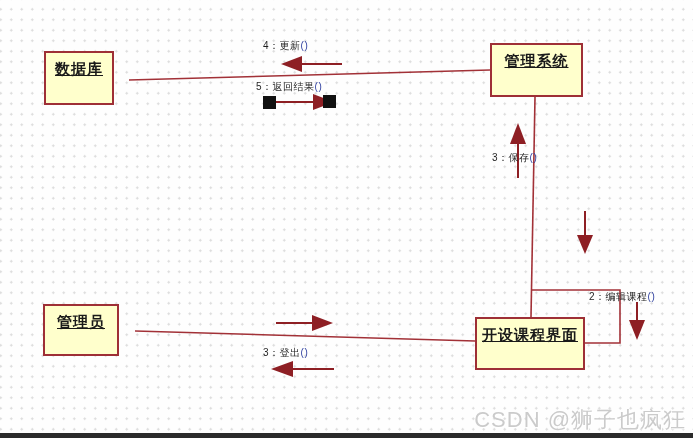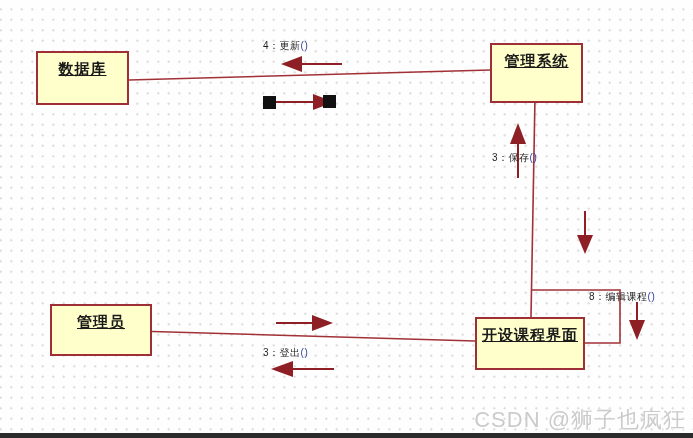--- a/index.html
+++ b/index.html
@@ -24,23 +24,23 @@
   .node .nlabel{
     display:inline-block;
     margin-top:7px;
     font-size:15px;
     font-weight:bold;
     color:#1a1a1a;
     text-decoration:underline;
     letter-spacing:1px;
     white-space:nowrap;
   }
-  #node-db{left:36px;top:51px;width:93px;height:54px;}
-  #node-mgmt{left:490px;top:43px;width:93px;height:60px;}
-  #node-admin{left:50px;top:304px;width:102px;height:52px;}
+  #node-db{left:44px;top:51px;width:70px;height:54px;}
+  #node-mgmt{left:490px;top:43px;width:93px;height:54px;}
+  #node-admin{left:43px;top:304px;width:76px;height:52px;}
   #node-ui{left:475px;top:317px;width:110px;height:53px;}
 
   svg#wires{position:absolute;left:0;top:0;}
   .link{stroke:var(--line,#a23137);stroke-width:1.6;fill:none;}
   .aline{stroke:var(--arrow,#8e1f24);stroke-width:2;fill:none;}
   .head{fill:var(--arrow,#8e1f24);stroke:none;}
   .handle{fill:var(--handle,#111111);stroke:none;}
 
   .msg{
     position:absolute;
@@ -138,19 +138,20 @@
     <span class="nlabel">管理系统</span>
   </div>
   <div class="node" id="node-admin">
     <span class="nlabel">管理员</span>
   </div>
   <div class="node" id="node-ui">
     <span class="nlabel">开设课程界面</span>
   </div>
 
   <div class="msg" id="m4"><span class="t">4：更新</span><span class="p">()</span></div>
+  <div class="msg" id="m5"><span class="t">5：返回结果</span><span class="p">()</span></div>
   <div class="msg" id="m3"><span class="t">3：保存</span><span class="p">()</span></div>
-  <div class="msg" id="m2"><span class="t">8：编辑课程</span><span class="p">()</span></div>
+  <div class="msg" id="m2"><span class="t">2：编辑课程</span><span class="p">()</span></div>
   <div class="msg" id="m7"><span class="t">3：登出</span><span class="p">()</span></div>
 
   <div id="watermark">CSDN @狮子也疯狂</div>
   <div id="bottom-edge"></div>
 </div>
 
 </body></html>

